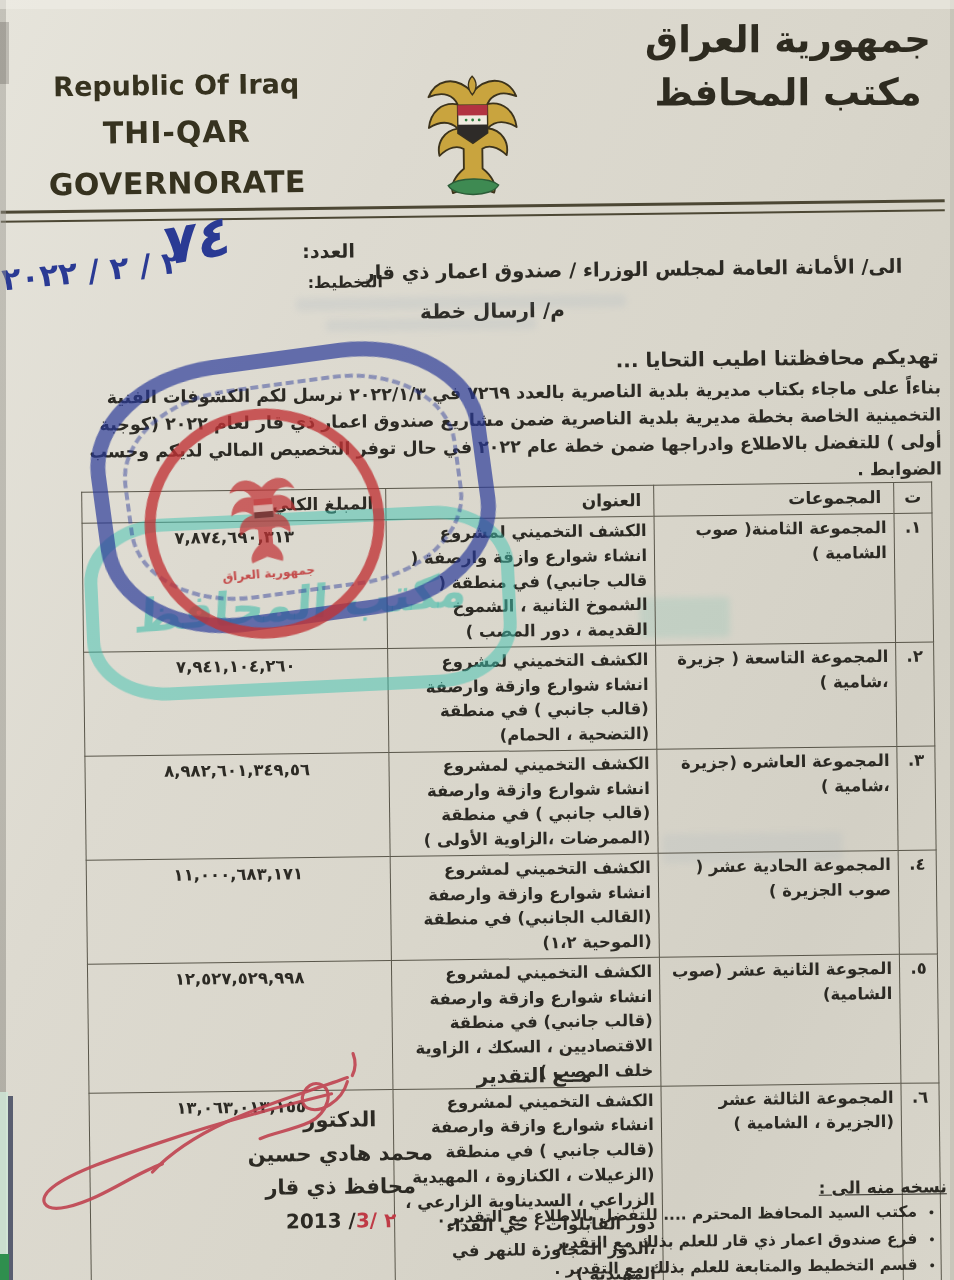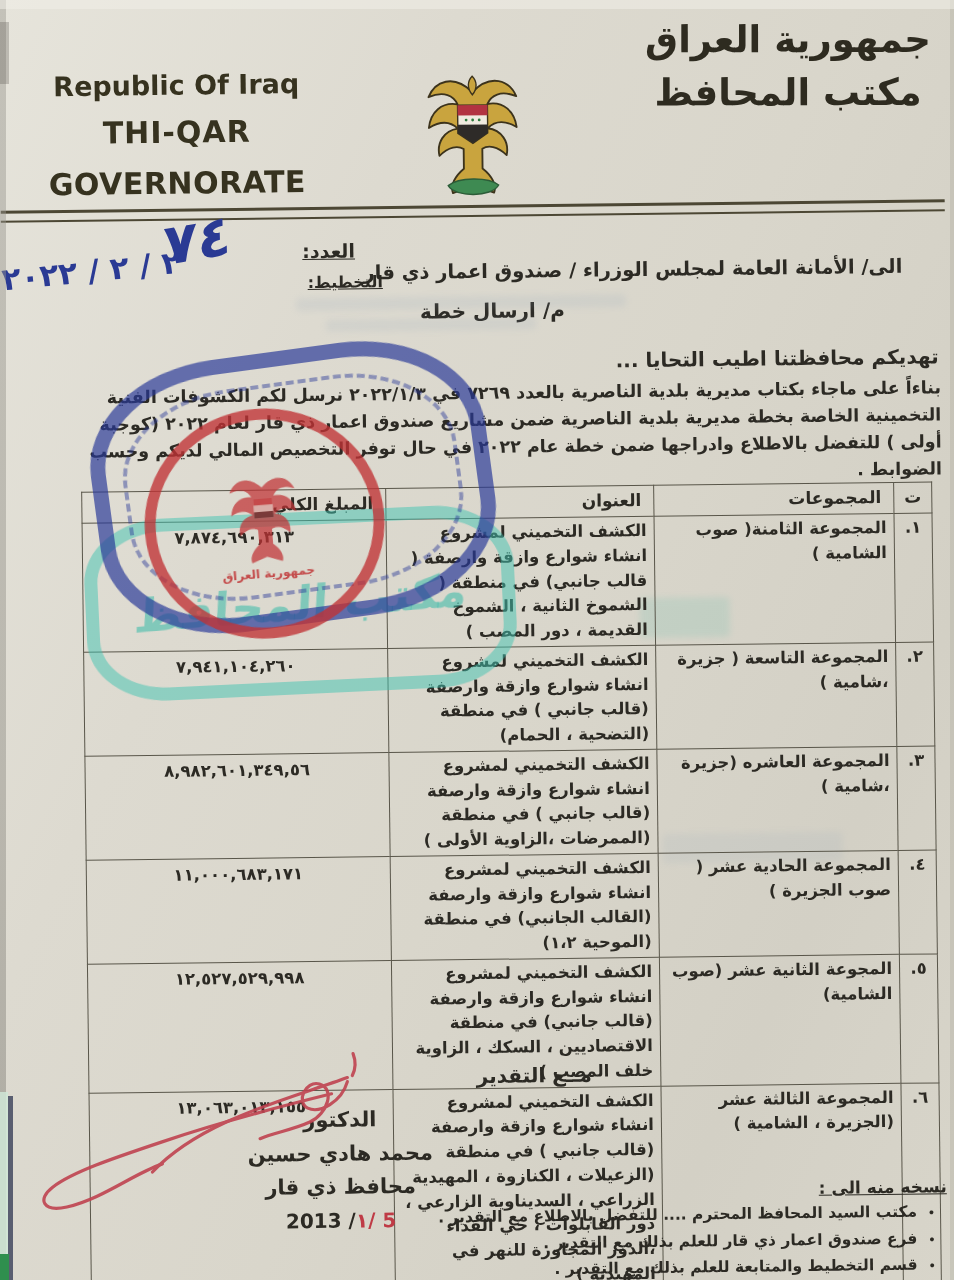--- a/index.html
+++ b/index.html
@@ -13,21 +13,21 @@
   .hdr-en{position:absolute;left:48px;top:66px;width:270px;text-align:center;color:#36321f;font-weight:bold;}
   .hdr-en .l1{font-size:27px;}
   .hdr-en .l2{font-size:30px;margin-top:14px;letter-spacing:1px;}
   .hdr-en .l3{font-size:30px;margin-top:16px;letter-spacing:.5px;}
   .emblem{position:absolute;left:423px;top:58px;width:112px;height:152px;}
   .hdr-ar{position:absolute;right:4px;top:18px;width:310px;text-align:center;direction:rtl;
     font-weight:bold;font-size:37px;line-height:1.42;color:#2e2b20;transform:rotate(.6deg);}
   .rule{position:absolute;left:6px;right:4px;top:205px;height:7px;
     border-top:3px solid #4c4734;border-bottom:2px solid #4c4734;}
   
-  .lbl{position:absolute;font-weight:bold;direction:rtl;text-decoration:underline;}
+  .lbl{position:absolute;font-weight:bold;direction:rtl;}
   .num-label{left:307px;top:238px;font-size:19px;}
   .num-hand{position:absolute;left:168px;top:204px;font-size:56px;font-weight:bold;color:#2a3a94;
     transform:rotate(-9deg) skewX(-8deg);letter-spacing:4px;}
   .to-line{position:absolute;left:368px;top:260px;font-size:19.5px;font-weight:bold;direction:rtl;white-space:nowrap;}
   .date-label{left:312px;top:271px;font-size:16px;}
   .date-hand{position:absolute;left:6px;top:248px;font-size:31px;font-weight:bold;color:#2a3a94;
     direction:rtl;letter-spacing:9px;transform:rotate(-5deg);white-space:nowrap;}
   .subject{position:absolute;left:424px;top:299px;font-size:20px;font-weight:bold;direction:rtl;}
   
   .greeting{position:absolute;right:12px;top:350px;font-size:20px;font-weight:bold;direction:rtl;}
@@ -213,21 +213,21 @@
         <path d="M342,12 c3,8 2,16 -1,22"></path>
         <path d="M336,40 c-6,20 -28,32 -40,26 c-12,-6 -2,-28 12,-24 c16,5 8,30 -10,38 c-18,8 -36,10 -50,16"></path>
         <path d="M140,128 c50,-52 140,-72 196,-92"></path>
         <path d="M150,120 c-30,10 -60,34 -96,42 c-24,5 -30,-8 -14,-20 c20,-15 60,-28 110,-44 c40,-13 110,-32 170,-46"></path>
       </g>
     </svg>
     <div class="sig-block">
       <div>الدكتور</div>
       <div>محمد هادي حسين</div>
       <div>محافظ ذي قار</div>
-      <div class="date"><span class="red-ink">5 /١</span><span>/ 2013</span></div>
+      <div class="date"><span class="red-ink">٢ /3</span><span>/ 2013</span></div>
     </div>
 
     <div class="cc">
       <div class="cc-header">نسخه منه الى :</div>
       <ul>
           <li>مكتب السيد المحافظ المحترم .... للتفضل بالاطلاع مع التقدير .</li>
           <li>فرع صندوق اعمار ذي قار للعلم بذلك مع التقدير .</li>
           <li>قسم التخطيط والمتابعة للعلم بذلك مع التقدير .</li>
         </ul>
     </div>

